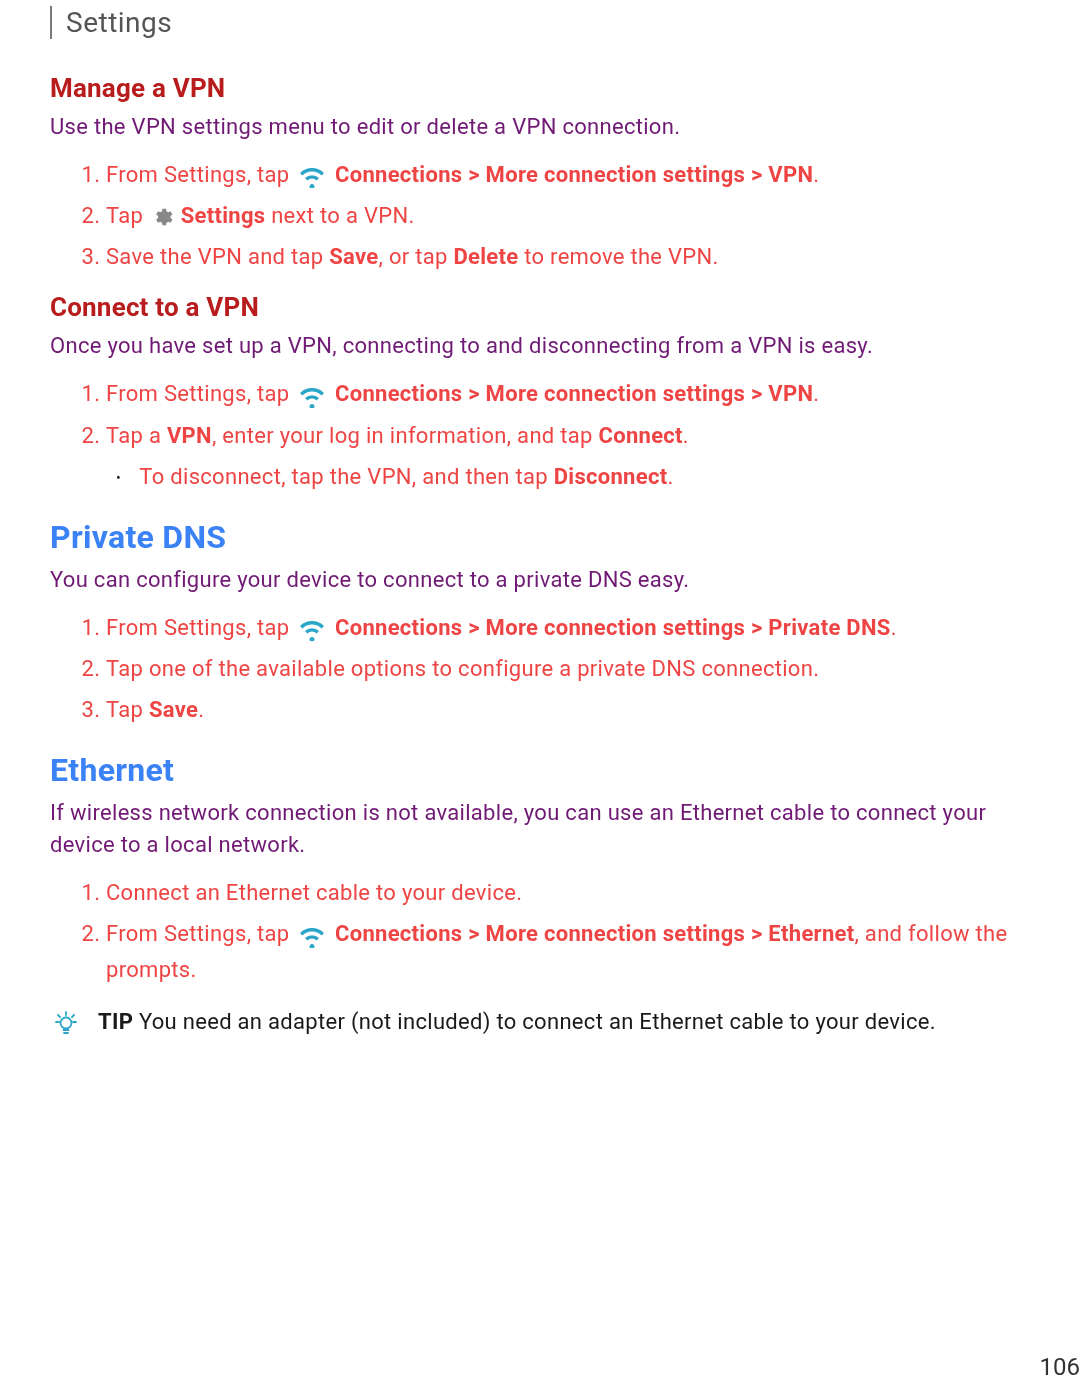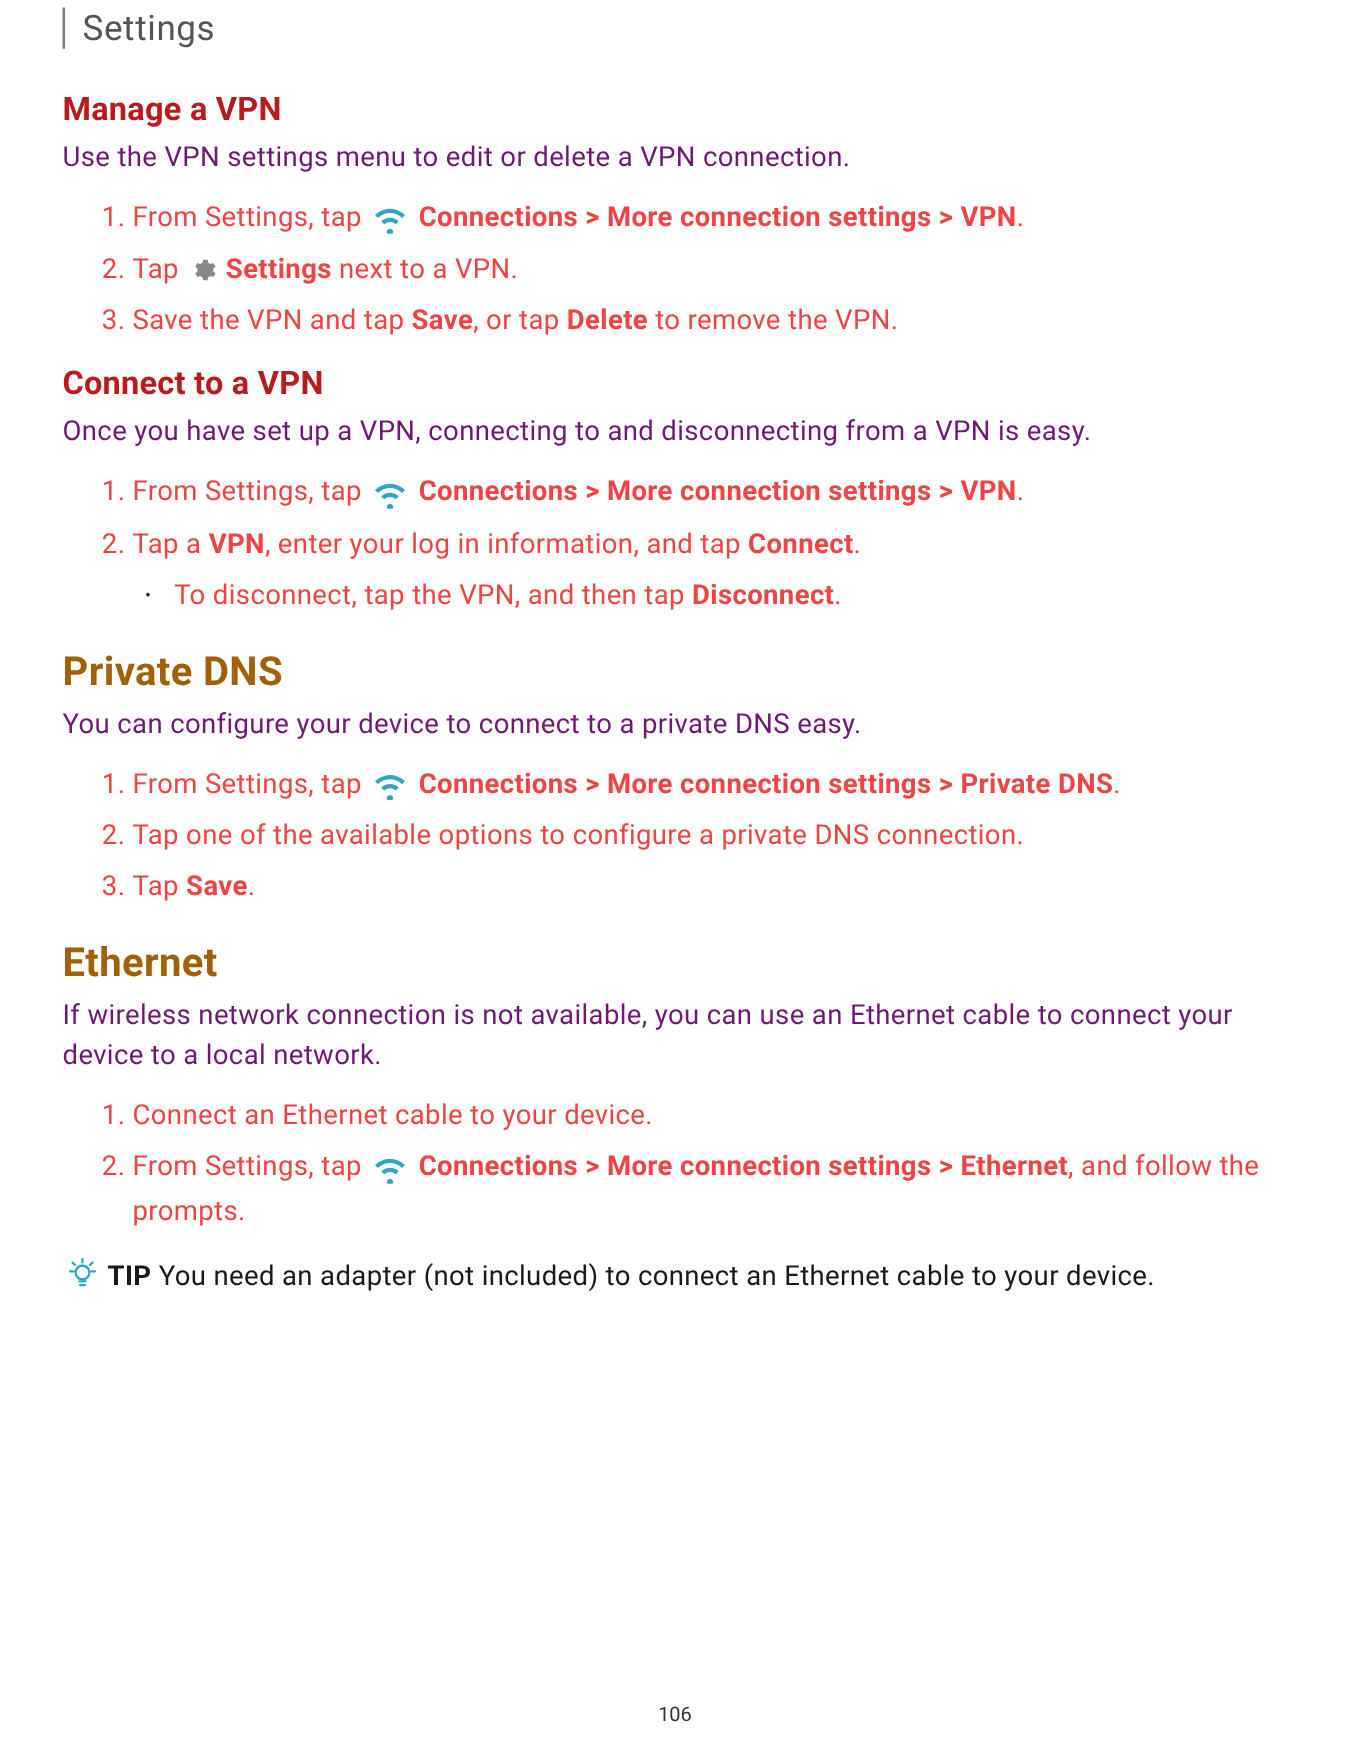--- a/index.html
+++ b/index.html
@@ -32,21 +32,21 @@
   .h3 {
     font-size: 26px;
     font-weight: 700;
     color: #b91c1c;
     margin: 14px 0 8px 0;
     letter-spacing: 0.2px;
   }
   .h2 {
     font-size: 32px;
     font-weight: 700;
-    color: #a16207;
+    color: #3b82f6;
     margin: 24px 0 8px 0;
     letter-spacing: 0.3px;
   }
   .p {
     font-size: 22px;
     line-height: 1.45;
     color: #701a75;
     margin: 6px 0 14px 0;
     letter-spacing: 0.3px;
   }
@@ -78,35 +78,35 @@
   .wifi-icon, .gear-icon, .tip-icon {
     display: inline-block;
     vertical-align: middle;
     margin: 0 2px;
   }
   .wifi-icon svg { width: 30px; height: 24px; display: block; }
   .gear-icon svg { width: 22px; height: 22px; display: block; }
   .tip-icon svg { width: 28px; height: 28px; display: block; }
   .tip-row {
     display: flex;
-    align-items: flex-start;
-    gap: 4px;
+    align-items: flex-end;
+    gap: 16px;
     font-size: 22px;
     line-height: 1.5;
     margin: 14px 0 0 0;
     letter-spacing: 0.3px;
   }
   .tip-row .tip-text { flex: 1; }
   .page-number {
     position: absolute;
     bottom: 22px;
     left: 0;
     right: 0;
-    text-align: center;
-    font-size: 16px;
+    text-align: right;
+    font-size: 24px;
     color: #333;
   }
 </style>
 </head>
 <body>
 
 <div class="page">
 
   <div class="header">
     <span class="header-title">Settings</span>

